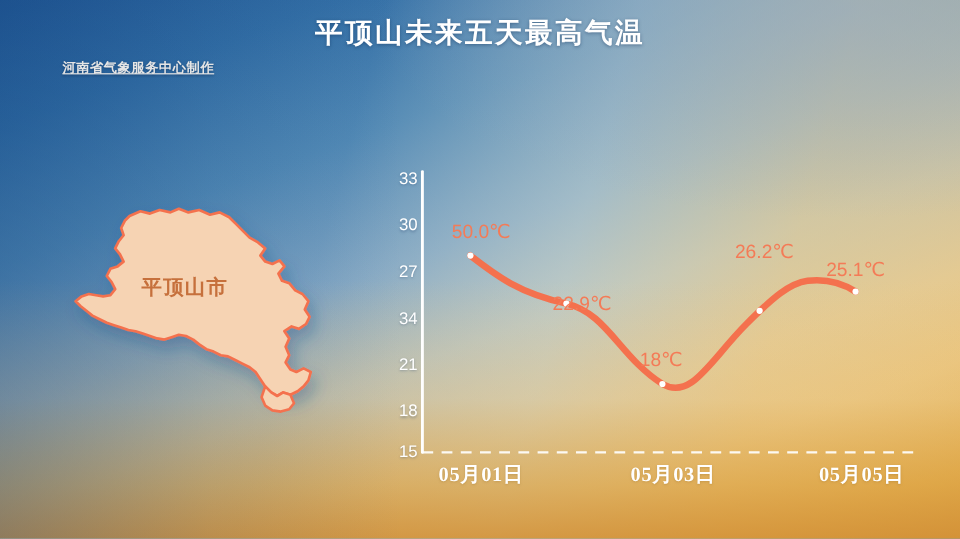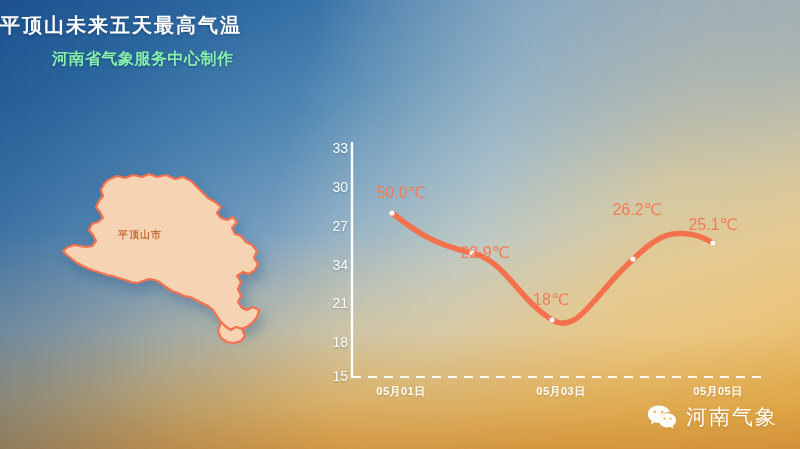--- a/index.html
+++ b/index.html
@@ -61,49 +61,51 @@
     position: absolute; inset: 0;
     background: radial-gradient(ellipse 70% 55% at 88% 2%,
         rgba(150,172,200,0.55) 0%,
         rgba(150,172,200,0.00) 70%);
   }
 
   
   .title {
     position: absolute;
     top: 12px; left: 0; right: 0;
-    font-size: 20px;
+    text-align: center;
+    font-size: 23px;
     font-weight: 700;
     color: #ffffff;
     letter-spacing: 2px;
     text-shadow: 0 1px 3px rgba(10,40,80,0.45);
     white-space: nowrap;
   }
   .producer {
     position: absolute;
     top: 49px; left: 52px;
-    font-size: 16px;
-    font-weight: 700;
-    color: #86efac;
+    font-size: 11px;
+    font-weight: 700;
+    color: #e5e5e5;
     letter-spacing: 0.5px;
     text-shadow: 0 1px 2px rgba(10,40,80,0.5);
     white-space: nowrap;
+    text-decoration: underline;
   }
 
   
   .map-wrap {
     position: absolute;
     left: 45px; top: 150px;
     width: 235px; height: 195px;
   }
   .map-wrap svg { display: block; width: 100%; height: 100%; overflow: visible; }
   .map-label {
     position: absolute;
     left: 118px; top: 228px;
-    font-size: 10px;
+    font-size: 17px;
     font-weight: 700;
     color: #c6703c;
     letter-spacing: 1px;
     white-space: nowrap;
   }
 
   
   .chart {
     position: absolute;
     left: 0; top: 0;
@@ -119,27 +121,28 @@
     text-align: right;
     font-size: 14px;
     font-weight: 400;
     color: #ffffff;
     text-shadow: 0 1px 2px rgba(40,70,110,0.35);
   }
   .ytick-layer { position: absolute; left: 314px; top: 0; width: 34px; height: 449px; }
 
   .xtick {
     position: absolute;
-    font-size: 11px;
+    font-size: 17px;
     font-weight: 700;
     color: #ffffff;
     letter-spacing: 0.5px;
     white-space: nowrap;
     text-shadow: 0 1px 2px rgba(150,110,40,0.35);
     transform: translateX(-50%);
+    font-family: Liberation Serif, serif;
   }
 
   .dlabel {
     position: absolute;
     font-size: 16px;
     font-weight: 400;
     color: #f47b57;
     white-space: nowrap;
     transform: translateX(-50%);
   }
@@ -248,30 +251,14 @@
   <div class="xtick" style="left:561px; top:384px">05月03日</div>
   <div class="xtick" style="left:718px; top:384px">05月05日</div>
 
   <div class="dlabel" style="left:401px; top:183px">50.0℃</div>
   <div class="dlabel" style="left:485px; top:243px">22.9℃</div>
   <div class="dlabel" style="left:551px; top:290px">18℃</div>
   <div class="dlabel" style="left:637px; top:200px">26.2℃</div>
   <div class="dlabel" style="left:713px; top:215px">25.1℃</div>
 
 
-  <div class="watermark">
-    <svg class="wechat-icon" viewBox="0 0 32 27">
-      <path d="M12.2,1.2 C5.9,1.2 0.9,5.4 0.9,10.5 C0.9,13.4 2.6,16 5.2,17.7
-               L4.2,21.1 L8.1,19.1 C9.4,19.5 10.8,19.7 12.2,19.7 C12.5,19.7 12.8,19.7 13.1,19.6
-               C12.8,18.8 12.7,18 12.7,17.1 C12.7,12.1 17.6,8.1 23.6,8.1 C23.9,8.1 24.3,8.1 24.6,8.2
-               C23.5,4.2 18.4,1.2 12.2,1.2 Z" fill="#ffffff"></path>
-      <circle cx="8.3" cy="8.0" r="1.45" fill="#e8b766"></circle>
-      <circle cx="16.1" cy="8.0" r="1.45" fill="#e8b766"></circle>
-      <path d="M31.1,17.0 C31.1,12.8 26.9,9.4 21.8,9.4 C16.7,9.4 12.5,12.8 12.5,17.0
-               C12.5,21.2 16.7,24.6 21.8,24.6 C22.9,24.6 24.0,24.4 25.0,24.1 L28.3,25.8
-               L27.5,22.9 C29.7,21.5 31.1,19.4 31.1,17.0 Z" fill="#ffffff"></path>
-      <circle cx="18.7" cy="15.3" r="1.2" fill="#e8b766"></circle>
-      <circle cx="25.0" cy="15.3" r="1.2" fill="#e8b766"></circle>
-    </svg>
-    <span class="wm-text">河南气象</span>
-  </div>
 
 </div>
 
 </body></html>

